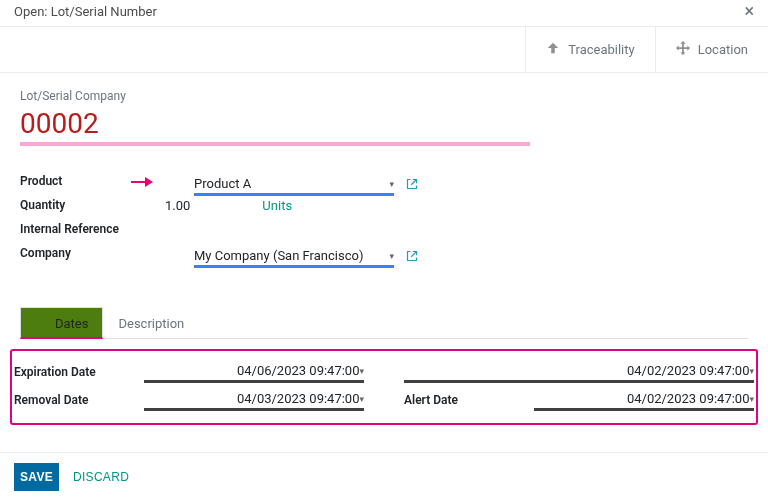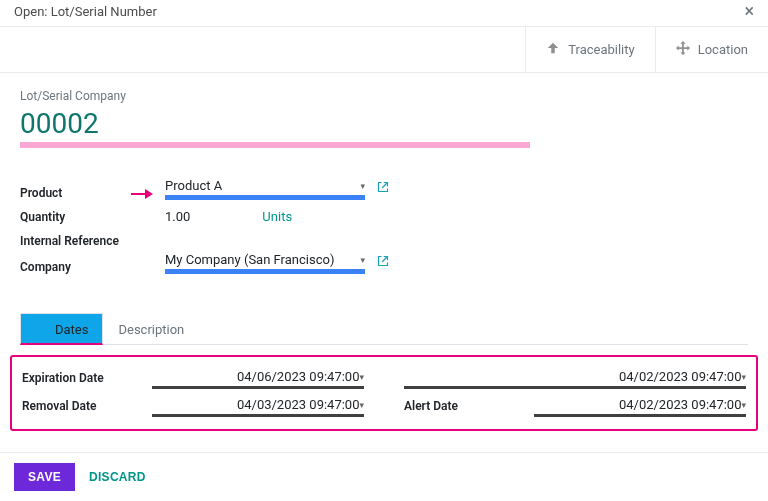--- a/index.html
+++ b/index.html
@@ -4,44 +4,44 @@
 <style>
 * { box-sizing: border-box; margin: 0; padding: 0; }
 body { font-family: -apple-system, BlinkMacSystemFont, "Segoe UI", Roboto, sans-serif; font-size: 13px; color: #4c4c4c; background: #fff; width: 768px; height: 501px; overflow: hidden; }
 .modal-header { display: flex; justify-content: space-between; align-items: center; padding: 2px 14px 6px; border-bottom: 1px solid #e9ecef; }
 .close-x { font-size: 18px; color: #6c757d; cursor: pointer; line-height: 1; }
 .action-bar { display: flex; justify-content: flex-end; border-bottom: 1px solid #e9ecef; }
 .action-btn { display: flex; align-items: center; gap: 8px; padding: 14px 20px; border-left: 1px solid #e9ecef; color: #6c757d; cursor: pointer; font-size: 13px; }
 .action-btn svg { fill: #8f8f8f; }
 .content { padding: 16px 20px 0; }
 .field-label-top { font-size: 12px; color: #6c757d; margin-bottom: 4px; }
-.big-number { font-size: 28px; font-weight: 400; color: #0f766e; border-bottom: 6px solid #f9a8d4; display: inline-block; min-width: 510px; padding-bottom: 2px; margin-bottom: 28px; }
+.big-number { font-size: 28px; font-weight: 400; color: #b91c1c; border-bottom: 4px solid #f9a8d4; display: inline-block; min-width: 510px; padding-bottom: 2px; margin-bottom: 28px; }
 .form-rows { margin-bottom: 38px; }
-.form-row { display: flex; align-items: flex-end; min-height: 22px; margin-bottom: 2px; }
+.form-row { display: flex; align-items: flex-start; min-height: 22px; margin-bottom: 2px; }
 .label-col { width: 145px; font-size: 12px; font-weight: 600; color: #212529; position: relative; }
 .arrow { position: absolute; right: 10px; top: 2px; color: #e6007e; font-weight: bold; }
 .arrow svg { display:block; }
 .value-col { flex: 1; display: flex; align-items: center; gap: 12px; }
-.dd-field { display: flex; align-items: center; justify-content: space-between; border-bottom: 5px solid #3b82f6; min-width: 200px; padding: 2px 0; font-size: 13px; color: #212529; }
+.dd-field { display: flex; align-items: center; justify-content: space-between; border-bottom: 3px solid #3b82f6; min-width: 200px; padding: 2px 0; font-size: 13px; color: #212529; margin-left: 29px; }
 .caret { font-size: 9px; color: #666; }
 .ext-link { color: #17a2b8; font-size: 12px; cursor: pointer; }
 .units-link { color: #009688; margin-left: 60px; font-size: 13px; }
 .plain-val { font-size: 13px; color: #212529; }
 .tabs { display: flex; border-bottom: 1px solid #dee2e6; margin: 0 20px; }
 .tab { padding: 8px 14px 6px; font-size: 13px; color: #6c757d; cursor: pointer; border: 1px solid transparent; border-bottom: none; position: relative; top: 1px; }
-.tab.active { color: #212529; border-color: #dee2e6; border-bottom: 2px solid #e6007e; background: #0ea5e9; padding-left: 34px; }
-.highlight-box { border: 2px solid #e6007e; margin: 10px 10px 0; padding: 10px 10px 6px; border-radius: 3px; }
+.tab.active { color: #212529; border-color: #dee2e6; border-bottom: 2px solid #e6007e; background: #4d7c0f; padding-left: 34px; }
+.highlight-box { border: 2px solid #e6007e; margin: 10px 10px 0; padding: 10px 2px 6px; border-radius: 3px; }
 .two-col { display: flex; gap: 40px; }
 .half { flex: 1; }
 .date-row { display: flex; align-items: center; margin-bottom: 6px; }
 .date-label { width: 130px; font-size: 12px; font-weight: 600; color: #212529; }
 .date-field { flex: 1; display: flex; align-items: center; justify-content: flex-end; border-bottom: 3px solid #404040; padding: 2px 0; font-size: 13px; color: #212529; }
 .footer { position: absolute; bottom: 0; left: 0; right: 0; padding: 10px 14px; border-top: 1px solid #e9ecef; display: flex; gap: 14px; align-items: center; }
-.btn-save { background: #6d28d9; color: #fff; border: none; padding: 7px 14px; font-size: 12px; font-weight: 600; cursor: pointer; letter-spacing: .3px; }
-.btn-discard { background: none; border: none; color: #009688; font-size: 12px; font-weight: 700; cursor: pointer; letter-spacing: .3px; }
+.btn-save { background: #0369a1; color: #fff; border: none; padding: 7px 6px; font-size: 12px; font-weight: 600; cursor: pointer; letter-spacing: .3px; }
+.btn-discard { background: none; border: none; color: #009688; font-size: 12px; font-weight: 400; cursor: pointer; letter-spacing: .3px; }
 </style>
 </head>
 <body>
 
 <div class="modal-header">
   <span>Open: Lot/Serial Number</span>
   <span class="close-x">×</span>
 </div>
 
 <div class="action-bar">

